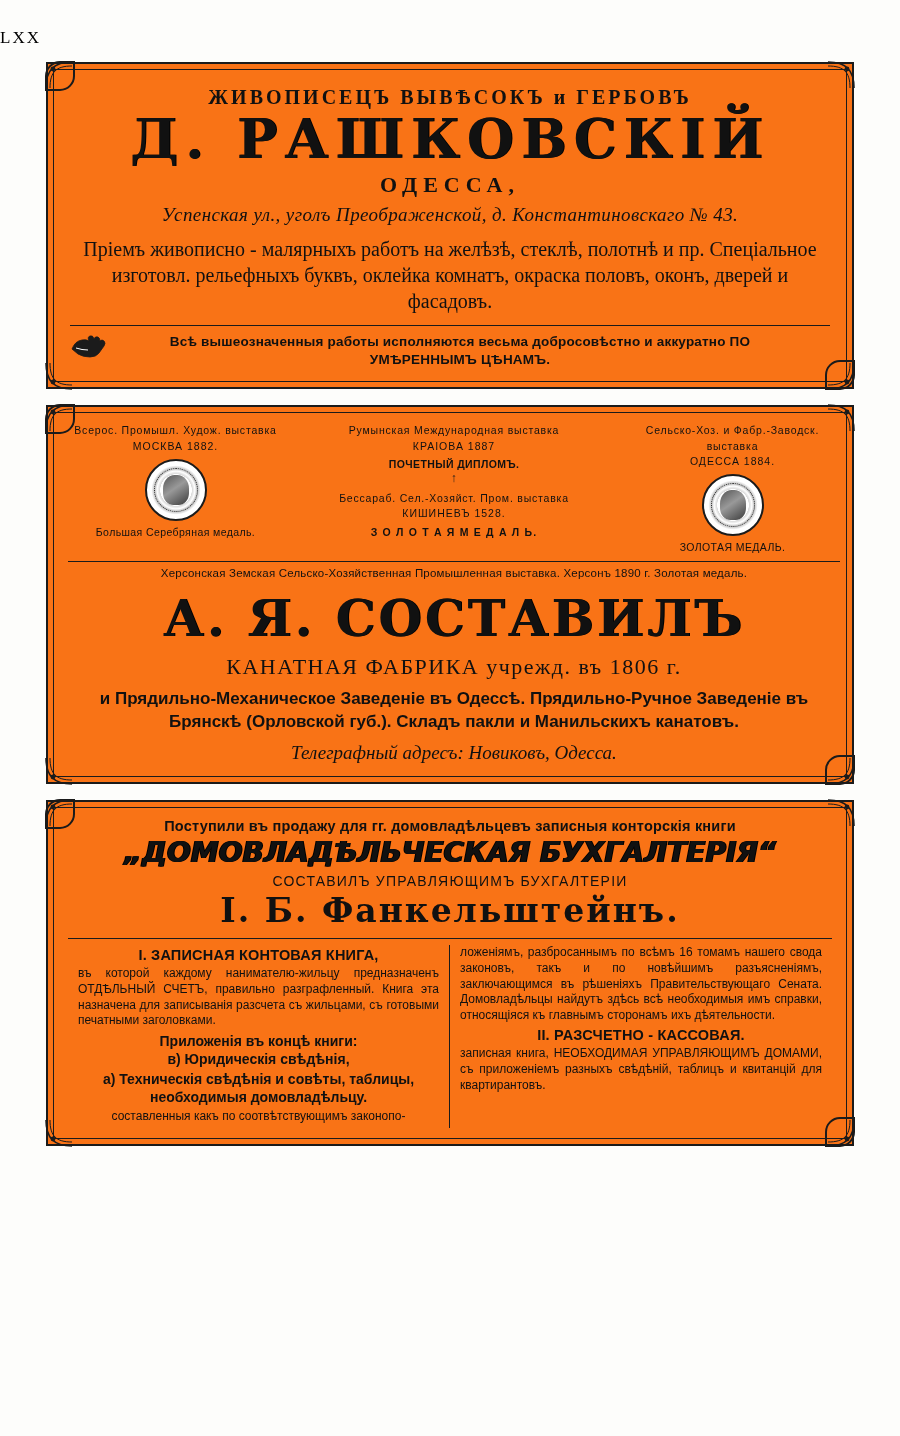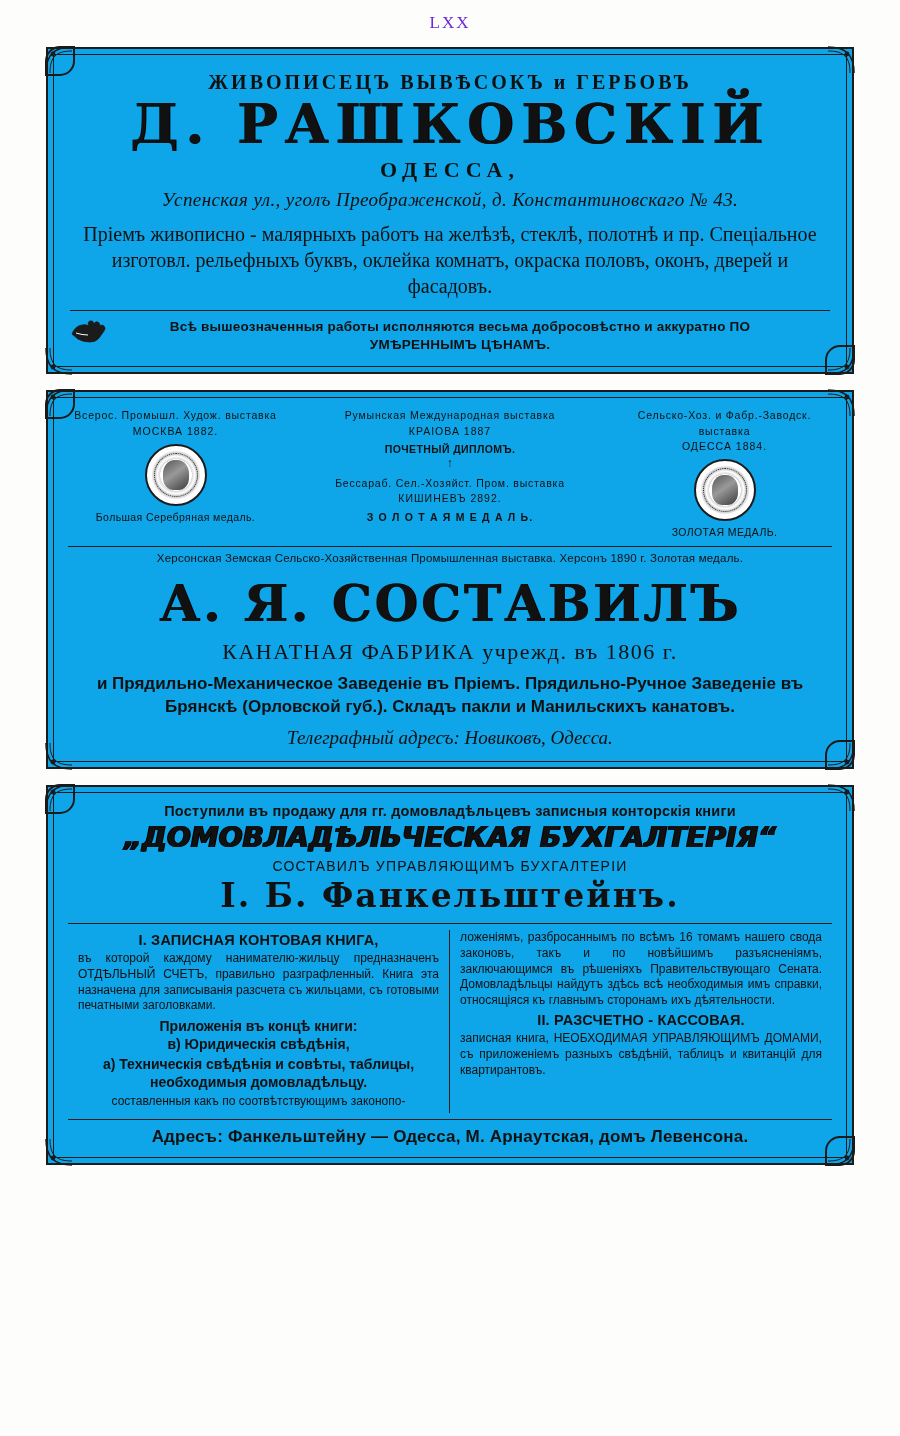--- a/index.html
+++ b/index.html
@@ -15,33 +15,32 @@
     position: relative;
     overflow: hidden;
   }
   .page {
     width: 900px;
     height: 1436px;
     position: relative;
     background: #fdfdfb;
   }
   .page-folio {
-    text-align: center;
     font-family: "Liberation Serif", serif;
     font-size: 17px;
     letter-spacing: 2px;
-    padding-top: 13px;
-    color: #6d28d9;
+    padding-top: 28px;
+    color: #000000;
   }
 
   
   .ad {
     margin: 0 46px 0 46px;
     position: relative;
-    background: #0ea5e9;
+    background: #f97316;
   }
   .ad-outer {
     border: 2px solid #1b1b1b;
     padding: 5px;
     position: relative;
   }
   .ad-inner {
     border: 1px solid #1b1b1b;
     padding: 10px 12px;
   }
@@ -132,21 +131,21 @@
     font-family: "Liberation Sans", sans-serif;
     font-weight: bold;
     font-size: 13.5px;
     line-height: 1.35;
     letter-spacing: 0.2px;
     padding-right: 30px;
   }
 
   
   #ad2 { margin-top: 16px; }
-  #ad2 .ad-inner { padding: 10px 14px 10px 14px; }
+  #ad2 .ad-inner { padding: 10px 6px 10px 14px; }
   .a2-medals {
     display: flex;
     justify-content: space-between;
     align-items: flex-start;
     gap: 6px;
   }
   .a2-col {
     text-align: center;
     font-family: "Liberation Sans", sans-serif;
     font-size: 10.5px;
@@ -429,40 +428,40 @@
             <div class="a2-caption">Большая Серебряная медаль.</div>
           </div>
 
           <div class="a2-col mid">
             <div class="exp">Румынская Международная выставка</div>
             <div class="yr">КРАІОВА 1887</div>
             <div class="a2-caption" style="font-weight:bold">ПОЧЕТНЫЙ ДИПЛОМЪ.</div>
             <div class="a2-arrowline">↑</div>
             <div class="a2-mid-sep"></div>
             <div class="exp">Бессараб. Сел.-Хозяйст. Пром. выставка</div>
-            <div class="yr">КИШИНЕВЪ 2892.</div>
+            <div class="yr">КИШИНЕВЪ 1528.</div>
             <div class="a2-caption" style="font-weight:bold;letter-spacing:1.2px">З О Л О Т А Я   М Е Д А Л Ь.</div>
           </div>
 
           <div class="a2-col side">
             <div class="exp">Сельско-Хоз. и Фабр.-Заводск. выставка</div>
             <div class="yr">ОДЕССА 1884.</div>
             <div class="medal">
                 <span class="face"></span>
               </div>
             <div class="a2-caption">ЗОЛОТАЯ МЕДАЛЬ.</div>
           </div>
 
         </div>
 
         <div class="a2-wide">Херсонская Земская Сельско-Хозяйственная Промышленная выставка. Херсонъ 1890 г. Золотая медаль.</div>
 
         <div class="a2-name">А. Я. СОСТАВИЛЪ</div>
         <div class="a2-sub">КАНАТНАЯ ФАБРИКА учрежд. въ 1806 г.</div>
-        <div class="a2-desc">и Прядильно-Механическое Заведеніе въ Пріемъ. Прядильно-Ручное Заведеніе въ Брянскѣ (Орловской губ.). Складъ пакли и Манильскихъ канатовъ.</div>
+        <div class="a2-desc">и Прядильно-Механическое Заведеніе въ Одессѣ. Прядильно-Ручное Заведеніе въ Брянскѣ (Орловской губ.). Складъ пакли и Манильскихъ канатовъ.</div>
         <div class="a2-tel">Телеграфный адресъ: Новиковъ, Одесса.</div>
       </div>
     </div>
   </div>
 
   <div class="ad" id="ad3">
     <div class="ad-outer">
       <span class="corner c-tl">
         <svg width="30" height="30" viewBox="0 0 30 30">
             <path d="M2 28 C2 10 10 2 28 2" fill="none" stroke="#1b1b1b" stroke-width="1.6"></path>
@@ -507,18 +506,17 @@
             <div class="a3-item">а) Техническія свѣдѣнія и совѣты, таблицы, необходимыя домовладѣльцу.</div>
             <div class="a3-p center">составленныя какъ по соотвѣтствующимъ законопо-</div>
           </div>
           <div class="a3-col right">
             <div class="a3-p">ложеніямъ, разбросаннымъ по всѣмъ 16 томамъ нашего свода законовъ, такъ и по новѣйшимъ разъясненіямъ, заключающимся въ рѣшеніяхъ Правительствующаго Сената. Домовладѣльцы найдутъ здѣсь всѣ необходимыя имъ справки, относящіяся къ главнымъ сторонамъ ихъ дѣятельности.</div>
             <div class="a3-h">II. РАЗСЧЕТНО - КАССОВАЯ.</div>
             <div class="a3-p">записная книга, НЕОБХОДИМАЯ УПРАВЛЯЮЩИМЪ ДОМАМИ, съ приложеніемъ разныхъ свѣдѣній, таблицъ и квитанцій для квартирантовъ.</div>
           </div>
         </div>
 
-        <div class="a3-addr">Адресъ: Фанкельштейну — Одесса, М. Арнаутская, домъ Левенсона.</div>
       </div>
     </div>
   </div>
 
 </div>
 
 </body></html>

